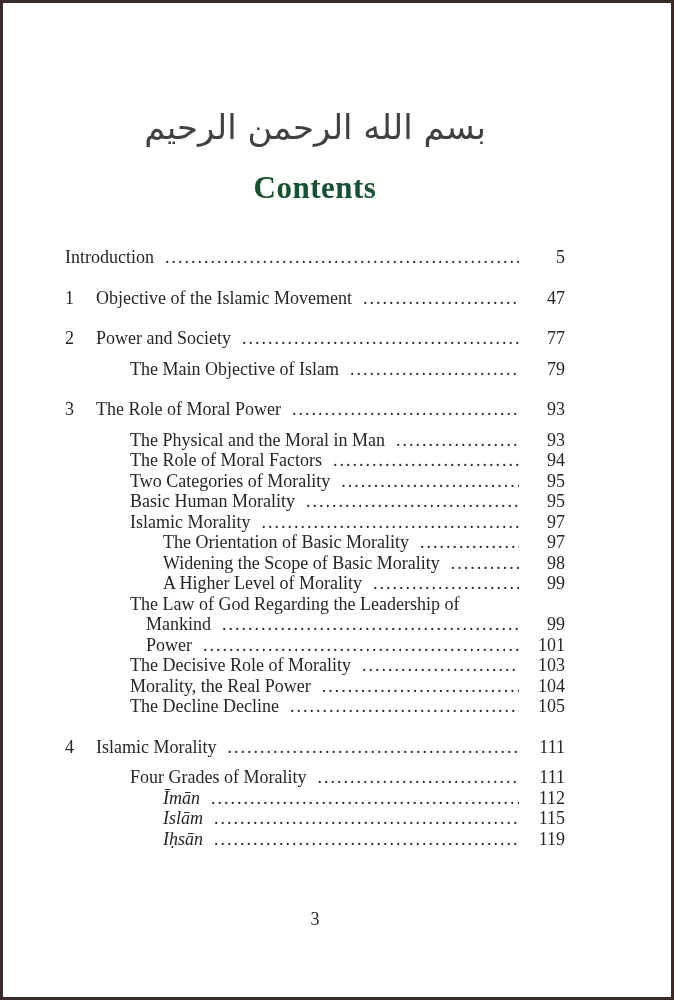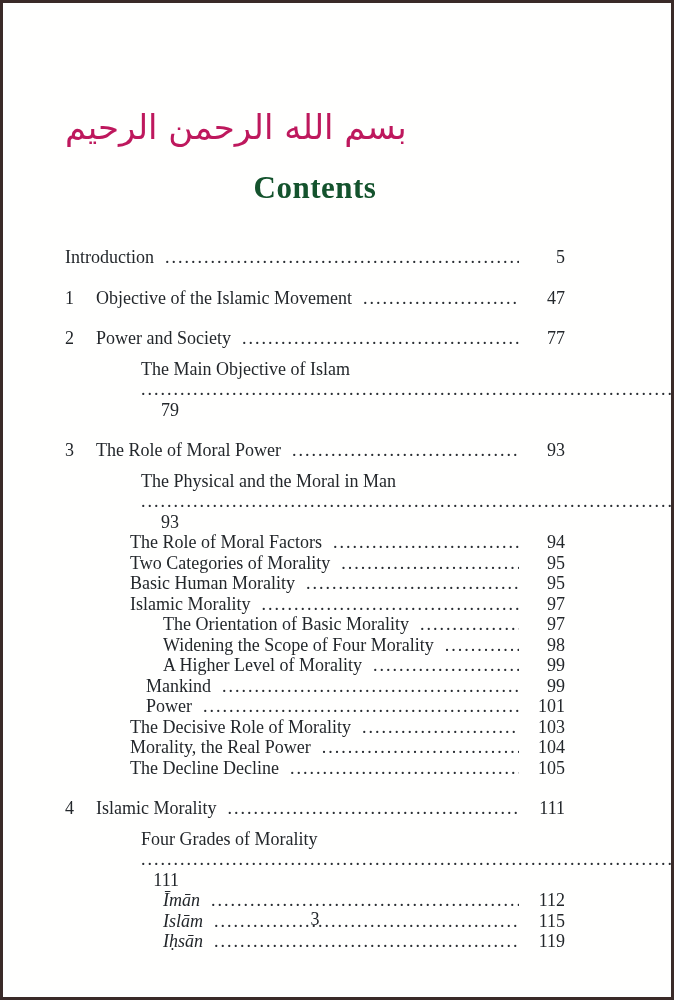--- a/index.html
+++ b/index.html
@@ -13,45 +13,45 @@
     box-sizing: border-box;
     width: 674px; height: 1000px;
     border: 3px solid #3a2a28;
     position: relative;
     background: #fffffe;
     overflow: hidden;
   }
   .bismillah {
     position: absolute;
     top: 88px; left: 62px; width: 500px;
-    text-align: left;
+    text-align: center;
     direction: rtl;
     font-family: "DejaVu Sans", sans-serif;
     font-size: 34px;
     line-height: 72px;
-    color: #be185d;
+    color: #404040;
   }
   .contents-title {
     position: absolute;
     top: 167px; left: 62px; width: 500px;
     text-align: center;
     font-size: 31px;
     font-weight: bold;
     letter-spacing: 0.5px;
     color: #14532d;
   }
   .toc {
     position: absolute;
     left: 62px; top: 244px; width: 500px;
     font-size: 18px;
     line-height: 20.5px;
   }
   .r { display: flex; align-items: baseline; }
   .gap20 { margin-top: 20px; }
-  .gap10 { margin-top: 10px; flex-direction: column; }
+  .gap10 { margin-top: 10px; }
   .lvl1 { padding-left: 65px; }
   .lvl2 { padding-left: 98px; }
   .cont { padding-left: 81px; }
   .num  { flex: none; width: 31px; }
   .t    { flex: none; white-space: nowrap; }
   .it   { font-style: italic; }
   .dots {
     flex: 1 1 auto;
     overflow: hidden;
     white-space: nowrap;
@@ -144,31 +144,34 @@
       <span class="pg">97</span>
     </div>
 
     <div class="r lvl2">
       <span class="t">The Orientation of Basic Morality</span>
       <span class="dots"></span>
       <span class="pg">97</span>
     </div>
 
     <div class="r lvl2">
-      <span class="t">Widening the Scope of Four Morality</span>
+      <span class="t">Widening the Scope of Basic Morality</span>
       <span class="dots"></span>
       <span class="pg">98</span>
     </div>
 
     <div class="r lvl2">
       <span class="t">A Higher Level of Morality</span>
       <span class="dots"></span>
       <span class="pg">99</span>
     </div>
 
+    <div class="r lvl1">
+      <span class="t">The Law of God Regarding the Leadership of</span>
+    </div>
 
     <div class="r cont">
       <span class="t">Mankind</span>
       <span class="dots"></span>
       <span class="pg">99</span>
     </div>
 
 
     <div class="r cont">
       <span class="t">Power</span>

